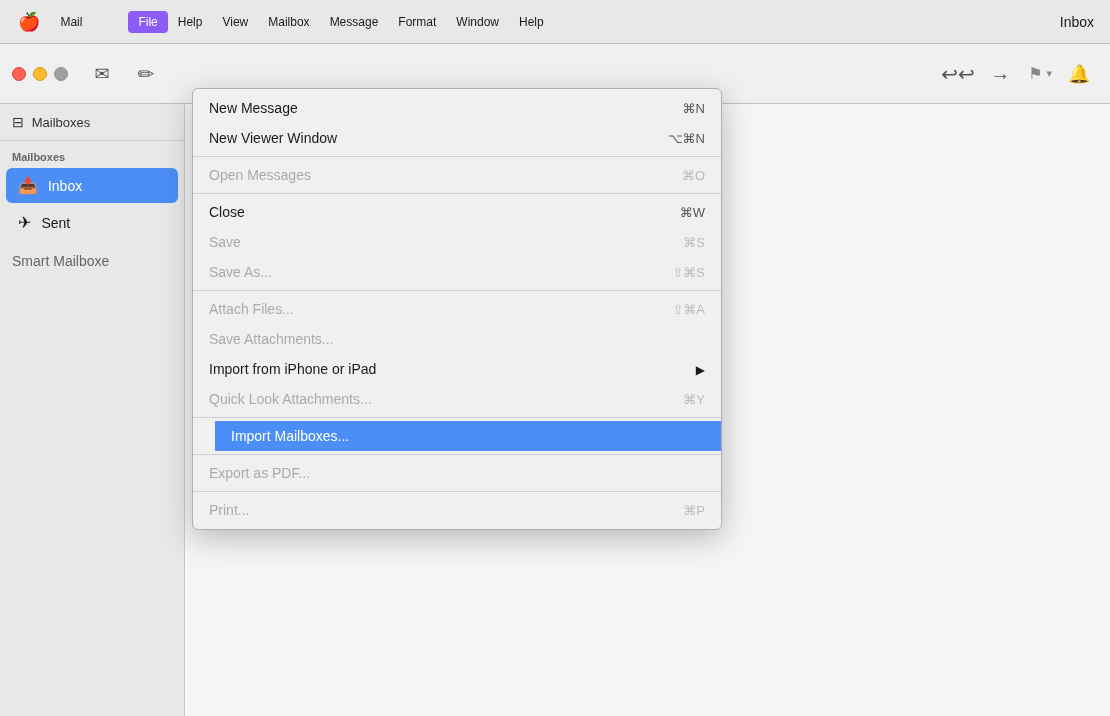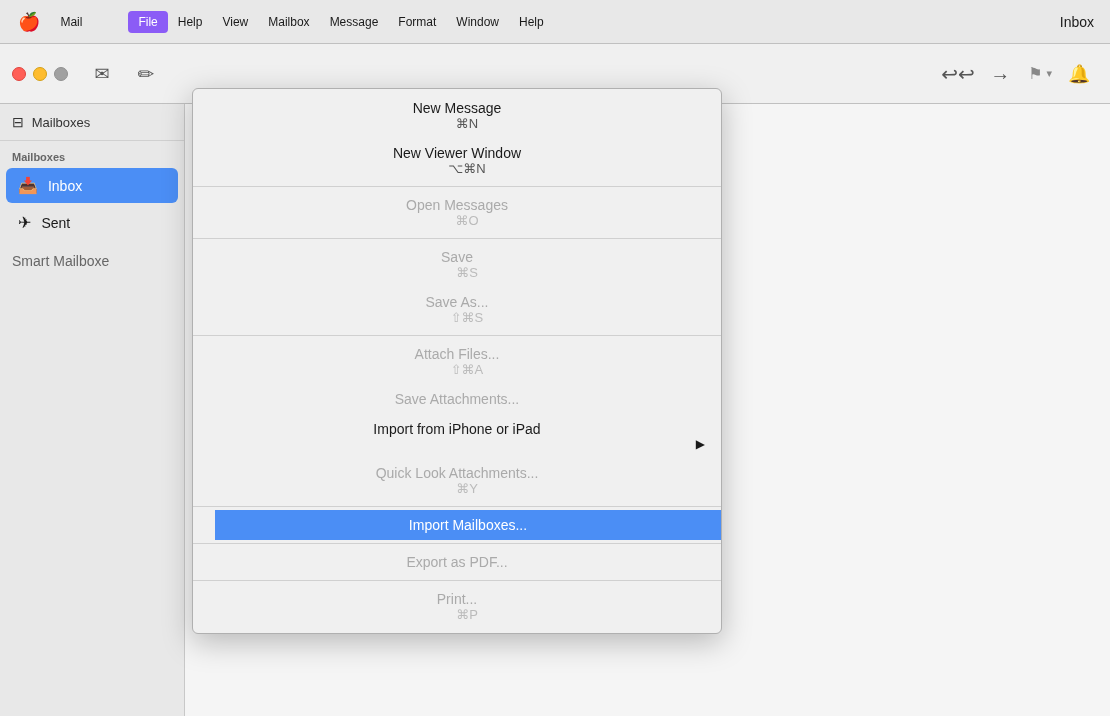--- a/index.html
+++ b/index.html
@@ -196,27 +196,26 @@
       width: 530px;
       background: #f0f0f0;
       border: 1px solid #b0b0b0;
       border-radius: 6px;
       box-shadow: 0 8px 30px rgba(0,0,0,0.25);
       z-index: 200;
       padding: 4px 0;
     }
     .menu-item {
       display: flex;
-      align-items: center;
+      align-items: flex-end;
       justify-content: space-between;
       padding: 7px 16px;
       font-size: 14px;
       color: #1a1a1a;
       cursor: pointer;
-      flex-direction: column;
     }
     .menu-item:hover, .menu-item.highlighted {
       background: #4b8ef5;
       color: #fff;
       margin-left: 22px;
     }
     .menu-item.highlighted {
       background: #4b8ef5;
       color: #fff;
     }
@@ -327,20 +326,24 @@
       <div class="menu-item">
         <span class="menu-item-label">New Viewer Window</span>
         <span class="menu-shortcut">⌥⌘N</span>
       </div>
       <div class="menu-separator"></div>
       <div class="menu-item disabled">
         <span class="menu-item-label">Open Messages</span>
         <span class="menu-shortcut">⌘O</span>
       </div>
       <div class="menu-separator"></div>
+      <div class="menu-item">
+        <span class="menu-item-label">Close</span>
+        <span class="menu-shortcut">⌘W</span>
+      </div>
       <div class="menu-item disabled">
         <span class="menu-item-label">Save</span>
         <span class="menu-shortcut">⌘S</span>
       </div>
       <div class="menu-item disabled">
         <span class="menu-item-label">Save As...</span>
         <span class="menu-shortcut">⇧⌘S</span>
       </div>
       <div class="menu-separator"></div>
       <div class="menu-item disabled">

